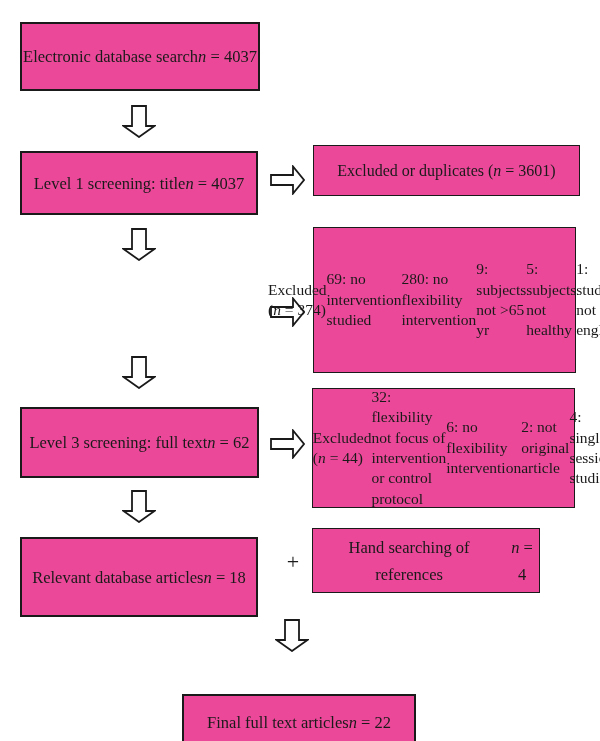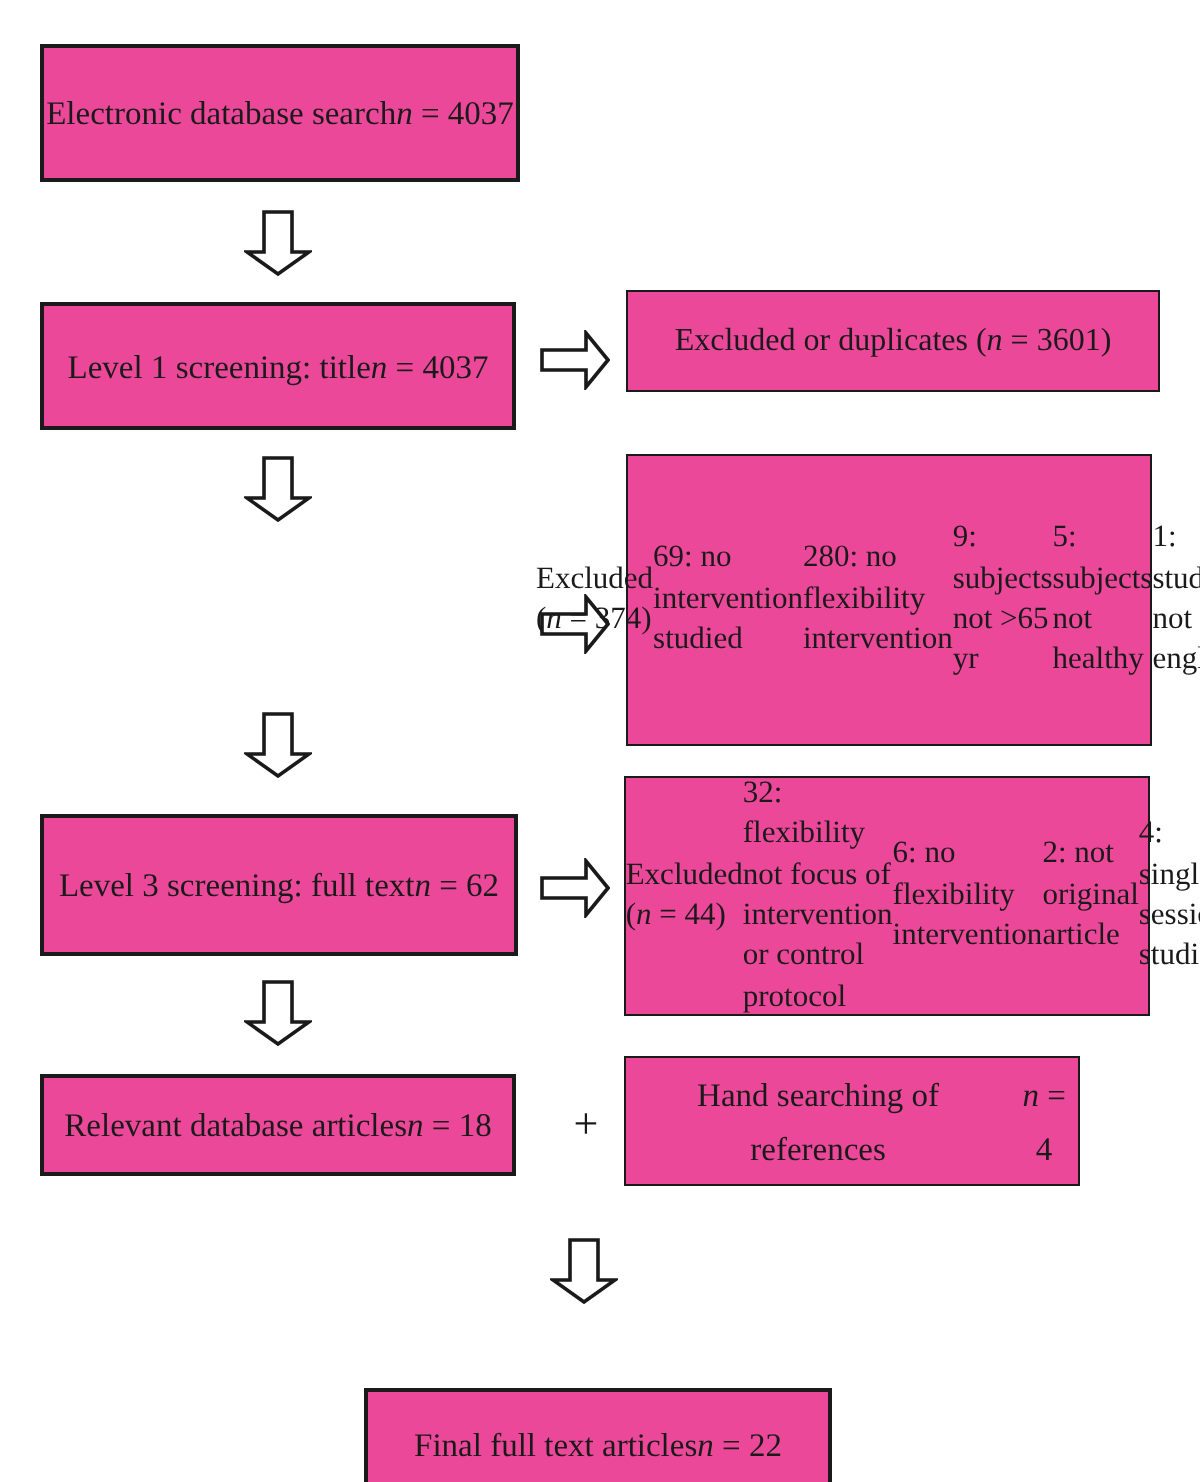--- a/index.html
+++ b/index.html
@@ -112,21 +112,21 @@
     <div>32: flexibility not focus of intervention or control protocol</div>
     <div>6: no flexibility intervention</div>
     <div>2: not original article</div>
     <div>4: single-session studies</div>
   </div>
 
   <svg class="arrow" style="left:122px; top:490px;" width="34" height="33" viewBox="0 0 34 33">
     <path d="M10 1 H24 V21 H32.5 L17 32 L1.5 21 H10 Z" fill="#ffffff" stroke="#1a1a1a" stroke-width="1.8" stroke-linejoin="miter"></path>
   </svg>
 
-  <div class="box" style="left:20px; top:537px; width:238px; height:51px;">
+  <div class="box" style="left:20px; top:537px; width:238px; height:80px;">
     <div>Relevant database articles</div>
     <div><i>n</i><span> = 18</span></div>
   </div>
 
   <div class="plus" style="left:281px; top:551px;">+</div>
 
   <div class="box side" style="left:312px; top:528px; width:228px; height:65px;text-align:center;">
     <div>Hand searching of references</div>
     <div><i>n</i><span> = 4</span></div>
   </div>

